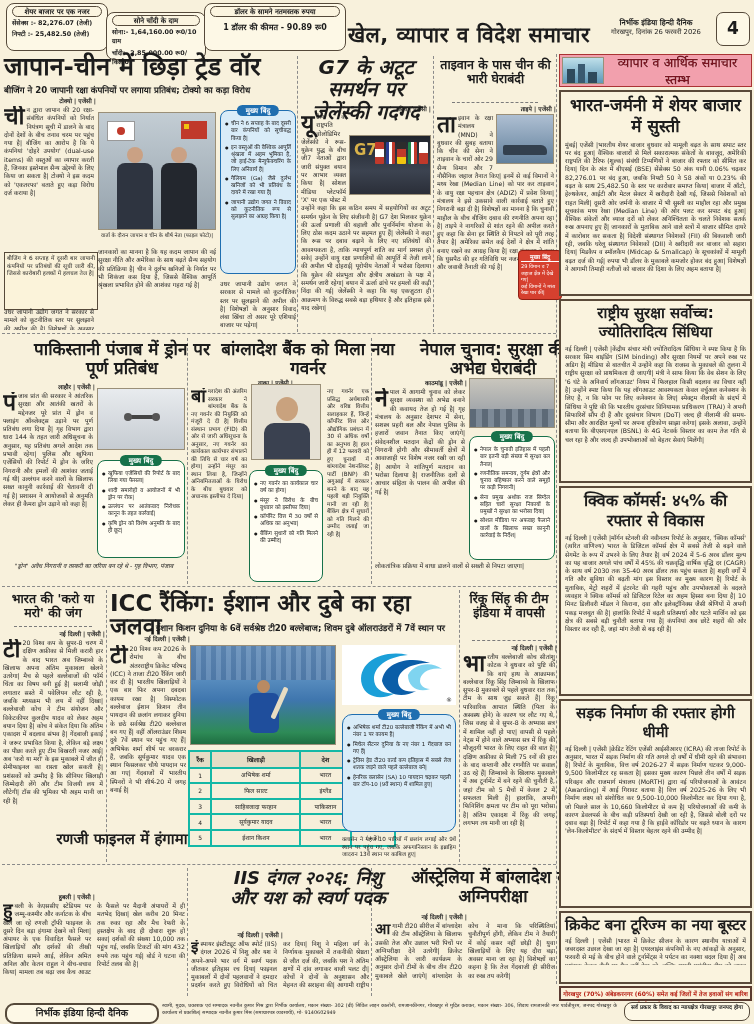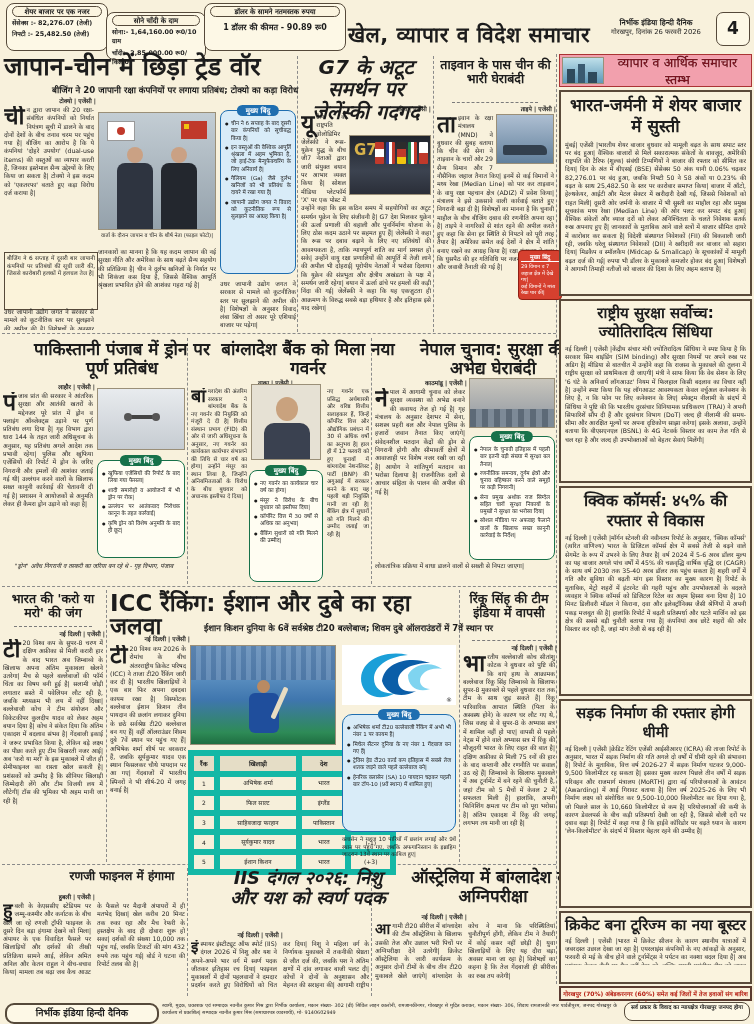--- a/index.html
+++ b/index.html
@@ -10,21 +10,21 @@
   .hbox .ht{display:block;text-align:center;font-weight:bold;font-size:7px;border:1px solid #55493a;border-radius:8px;padding:0 2px;margin:1px 2px;background:#fbf4df;}
   .hbox .hv{display:block;font-size:6.4px;font-weight:bold;line-height:1.45;padding:1px 2px;}
   .section-title{font-size:21px;font-weight:800;text-align:center;letter-spacing:.5px;}
   .paper-name{font-size:7.5px;font-weight:bold;text-align:center;line-height:1.3;}
   .pageno{border:1.5px solid #55493a;border-radius:7px;background:#fdf8e6;font-size:17px;font-weight:bold;text-align:center;line-height:30px;}
   
   .h-xl{font-size:25px;font-weight:800;line-height:1.02;}
   .h-lg{font-size:20px;font-weight:800;line-height:1.12;text-align:center;}
   .h-md{font-size:17px;font-weight:800;line-height:1.1;text-align:center;margin-left:28px;}
   .h-sm{font-size:12.5px;font-weight:800;line-height:1.15;text-align:center;}
-  .subhead{font-size:8.6px;font-weight:bold;margin-left:48px;}
+  .subhead{font-size:8.6px;font-weight:bold;}
   .byline{font-size:6px;font-weight:bold;text-align:right;margin:1px 2px;}
   .btxt{font-size:6.2px;line-height:1.34;text-align:justify;overflow:hidden;}
   .btxt-n{font-size:5.7px;line-height:1.32;text-align:justify;overflow:hidden;}
   .dc{float:left;font-size:23px;line-height:.82;font-weight:bold;margin:1px 2px 0 0;}
   .dashline{border-bottom:1px dashed #7c7c7c;}
   .vdash{border-left:1px dashed #8a8a8a;width:0;}
   .hdash{border-top:1px dashed #8a8a8a;height:0;}
   .caption{font-size:5.4px;text-align:center;line-height:1.25;}
   .quote{font-size:6px;font-style:italic;text-align:center;line-height:1.3;}
   .inset{border:1px solid #55493a;background:#fbf3da;font-size:5.8px;line-height:1.3;padding:2px;text-align:justify;}
@@ -36,21 +36,21 @@
   .kb-blue .kb-title{background:#1f6eb0;}
   .kb-green .kb-title{background:#17714a;}
   .kb ul{margin:0;padding:0 1px;}
   .kb li{list-style:none;position:relative;padding-left:6px;font-size:5.5px;line-height:1.32;text-align:justify;margin-bottom:2px;}
   .kb li::before{content:"●";position:absolute;left:0;top:1px;font-size:4px;}
   .kb-red{background:#d6402f;border:1.5px solid #8e1f14;border-radius:4px;color:#fff;padding:2px;}
   .kb-red .rt{font-size:5.8px;font-weight:bold;text-align:center;display:block;border-bottom:1px solid #fff;margin-bottom:1px;}
   .kb-red .rl{font-size:5px;line-height:1.3;display:block;}
   
   table.rank{border-collapse:collapse;width:100%;font-size:6px;text-align:center;}
-  table.rank th,table.rank td{border:6px solid #14b8a6;padding:2.8px 1px;background:#f6efda;}
+  table.rank th,table.rank td{border:2px solid #14b8a6;padding:2.8px 1px;background:#f6efda;}
   table.rank th{background:#e5ddc6;font-size:6.4px;}
   
   .side-art{border:2px solid #5a4a3a;background:#faf3de;box-sizing:border-box;padding:3px 4px;}
   .side-title{font-weight:800;text-align:center;line-height:1.25;}
   .banner{background:#f2a0ad;border:1.5px solid #a33;display:flex;align-items:center;box-sizing:border-box;}
   .banner-txt{flex:1;text-align:center;font-size:12.5px;font-weight:800;color:#7a1420;text-shadow:0 0 1px #fff;}
   
   .ph{position:absolute;overflow:hidden;border:1px solid #9a8f78;box-sizing:border-box;}
   .sil{position:absolute;border-radius:50%;}
   .g7img{background:linear-gradient(180deg,#20242c,#3c4350 60%,#2a2e38);}
@@ -314,21 +314,21 @@
   </div>
   <div class="abs btxt-n" style="left:342px;top:836px;width:114px;height:26px;">क्लासेन ने महज 10 पारियों में छलांग लगाई और 9वें स्थान पर पहुंच गए, जबकि अफगानिस्तान के इब्राहिम जादरान 13वें स्थान पर काबिज हुए|</div>
 
   <div class="abs h-sm" style="left:463px;top:592px;width:92px;">रिंकू सिंह की टीम इंडिया में वापसी</div>
   <div class="abs dashline" style="left:472px;top:640px;width:74px;"></div>
   <div class="abs byline" style="left:463px;top:643px;width:92px;">नई दिल्ली | एजेंसी |</div>
   <div class="abs btxt" style="left:463px;top:653px;width:92px;height:208px;">
     <span class="dc">भा</span><span>रतीय बल्लेबाजी कोच सीतांशु कोटक ने बुधवार को पुष्टि की कि बाएं हाथ के आक्रामक बल्लेबाज रिंकू सिंह जिम्बाब्वे के खिलाफ सुपर-8 मुकाबले से पहले बुधवार रात तक टीम के साथ जुड़ सकते हैं| रिंकू पारिवारिक आपात स्थिति (पिता के अस्वस्थ होने) के कारण घर लौट गए थे, जिस वजह से वे सुपर-8 के अभ्यास सत्र में शामिल नहीं हो पाए| वापसी से पहले नेट्स में होने वाले अभ्यास सत्र में रिंकू की मौजूदगी भारत के लिए राहत की बात है| दक्षिण अफ्रीका से मिली 75 रनों की हार के बाद कप्तानी और रणनीति पर सवाल उठ रहे हैं| जिम्बाब्वे के खिलाफ मुकाबले में अब टूर्नामेंट में बने रहने की चुनौती है, जहां टीम को 5 मैचों में केवल 2 में सफलता मिली है| हालांकि, अपनी फिनिशिंग क्षमता पर टीम को पूरा भरोसा है| अंतिम एकादश में रिंकू की जगह लगभग तय मानी जा रही है|</span>
   </div>
 
-  <div class="abs h-md" style="left:3px;top:870px;width:182px;font-size:12px;">रणजी फाइनल में हंगामा</div>
+  <div class="abs h-md" style="left:3px;top:831px;width:182px;font-size:15px;">रणजी फाइनल में हंगामा</div>
   <div class="abs byline" style="left:3px;top:892px;width:90px;">हुबली | एजेंसी |</div>
   <div class="abs btxt" style="left:3px;top:902px;width:182px;height:94px;column-count:2;column-gap:6px;">
     <span class="dc" style="font-size:18px;">हु</span><span>बली के केएससीए स्टेडियम पर जम्मू-कश्मीर और कर्नाटक के बीच खेले जा रहे रणजी ट्रॉफी फाइनल के दूसरे दिन बड़ा हंगामा देखने को मिला| अंपायर के एक विवादित फैसले पर खिलाड़ियों और दर्शकों की तीखी प्रतिक्रिया सामने आई, लेकिन अमित अनिल और केतन राहुल ने बीच-बचाव किया| मामला तब बढ़ा जब कैच आउट के फैसले पर मैदानी अंपायरों में ही मतभेद दिखा| खेल करीब 20 मिनट तक रुका रहा और मैच रेफरी के हस्तक्षेप के बाद ही दोबारा शुरू हो सका| दर्शकों की संख्या 10,000 तक पहुंच गई, जबकि टिकटों की मांग 432 रुपये तक पहुंच गई| बोर्ड ने घटना की रिपोर्ट तलब की है|</span>
   </div>
 
   <div class="abs h-md" style="left:191px;top:868px;width:178px;font-size:18px;font-style:italic;">IIS दंगल २०२६: निशु और यश को स्वर्ण पदक</div>
   <div class="abs byline" style="left:191px;top:930px;width:90px;">नई दिल्ली | एजेंसी |</div>
   <div class="abs btxt" style="left:191px;top:940px;width:178px;height:56px;column-count:2;column-gap:6px;">
     <span class="dc" style="font-size:15px;">इं</span><span>स्पायर इंस्टीट्यूट ऑफ स्पोर्ट (IIS) दंगल 2026 में निशु और यश ने अपने-अपने भार वर्ग में स्वर्ण पदक जीतकर इतिहास रच दिया| फाइनल मुकाबलों में दोनों पहलवानों ने दमदार प्रदर्शन करते हुए विरोधियों को चित कर दिया| निशु ने महिला वर्ग के निर्णायक मुकाबले में तकनीकी श्रेष्ठता से जीत दर्ज की, जबकि यश ने अंतिम क्षणों में दांव लगाकर बाजी पलट दी| कोचों ने दोनों के अनुशासन और मेहनत की सराहना की| आगामी राष्ट्रीय चैंपियनशिप के लिए दोनों को प्रबल दावेदार माना जा रहा है|</span>
   </div>

